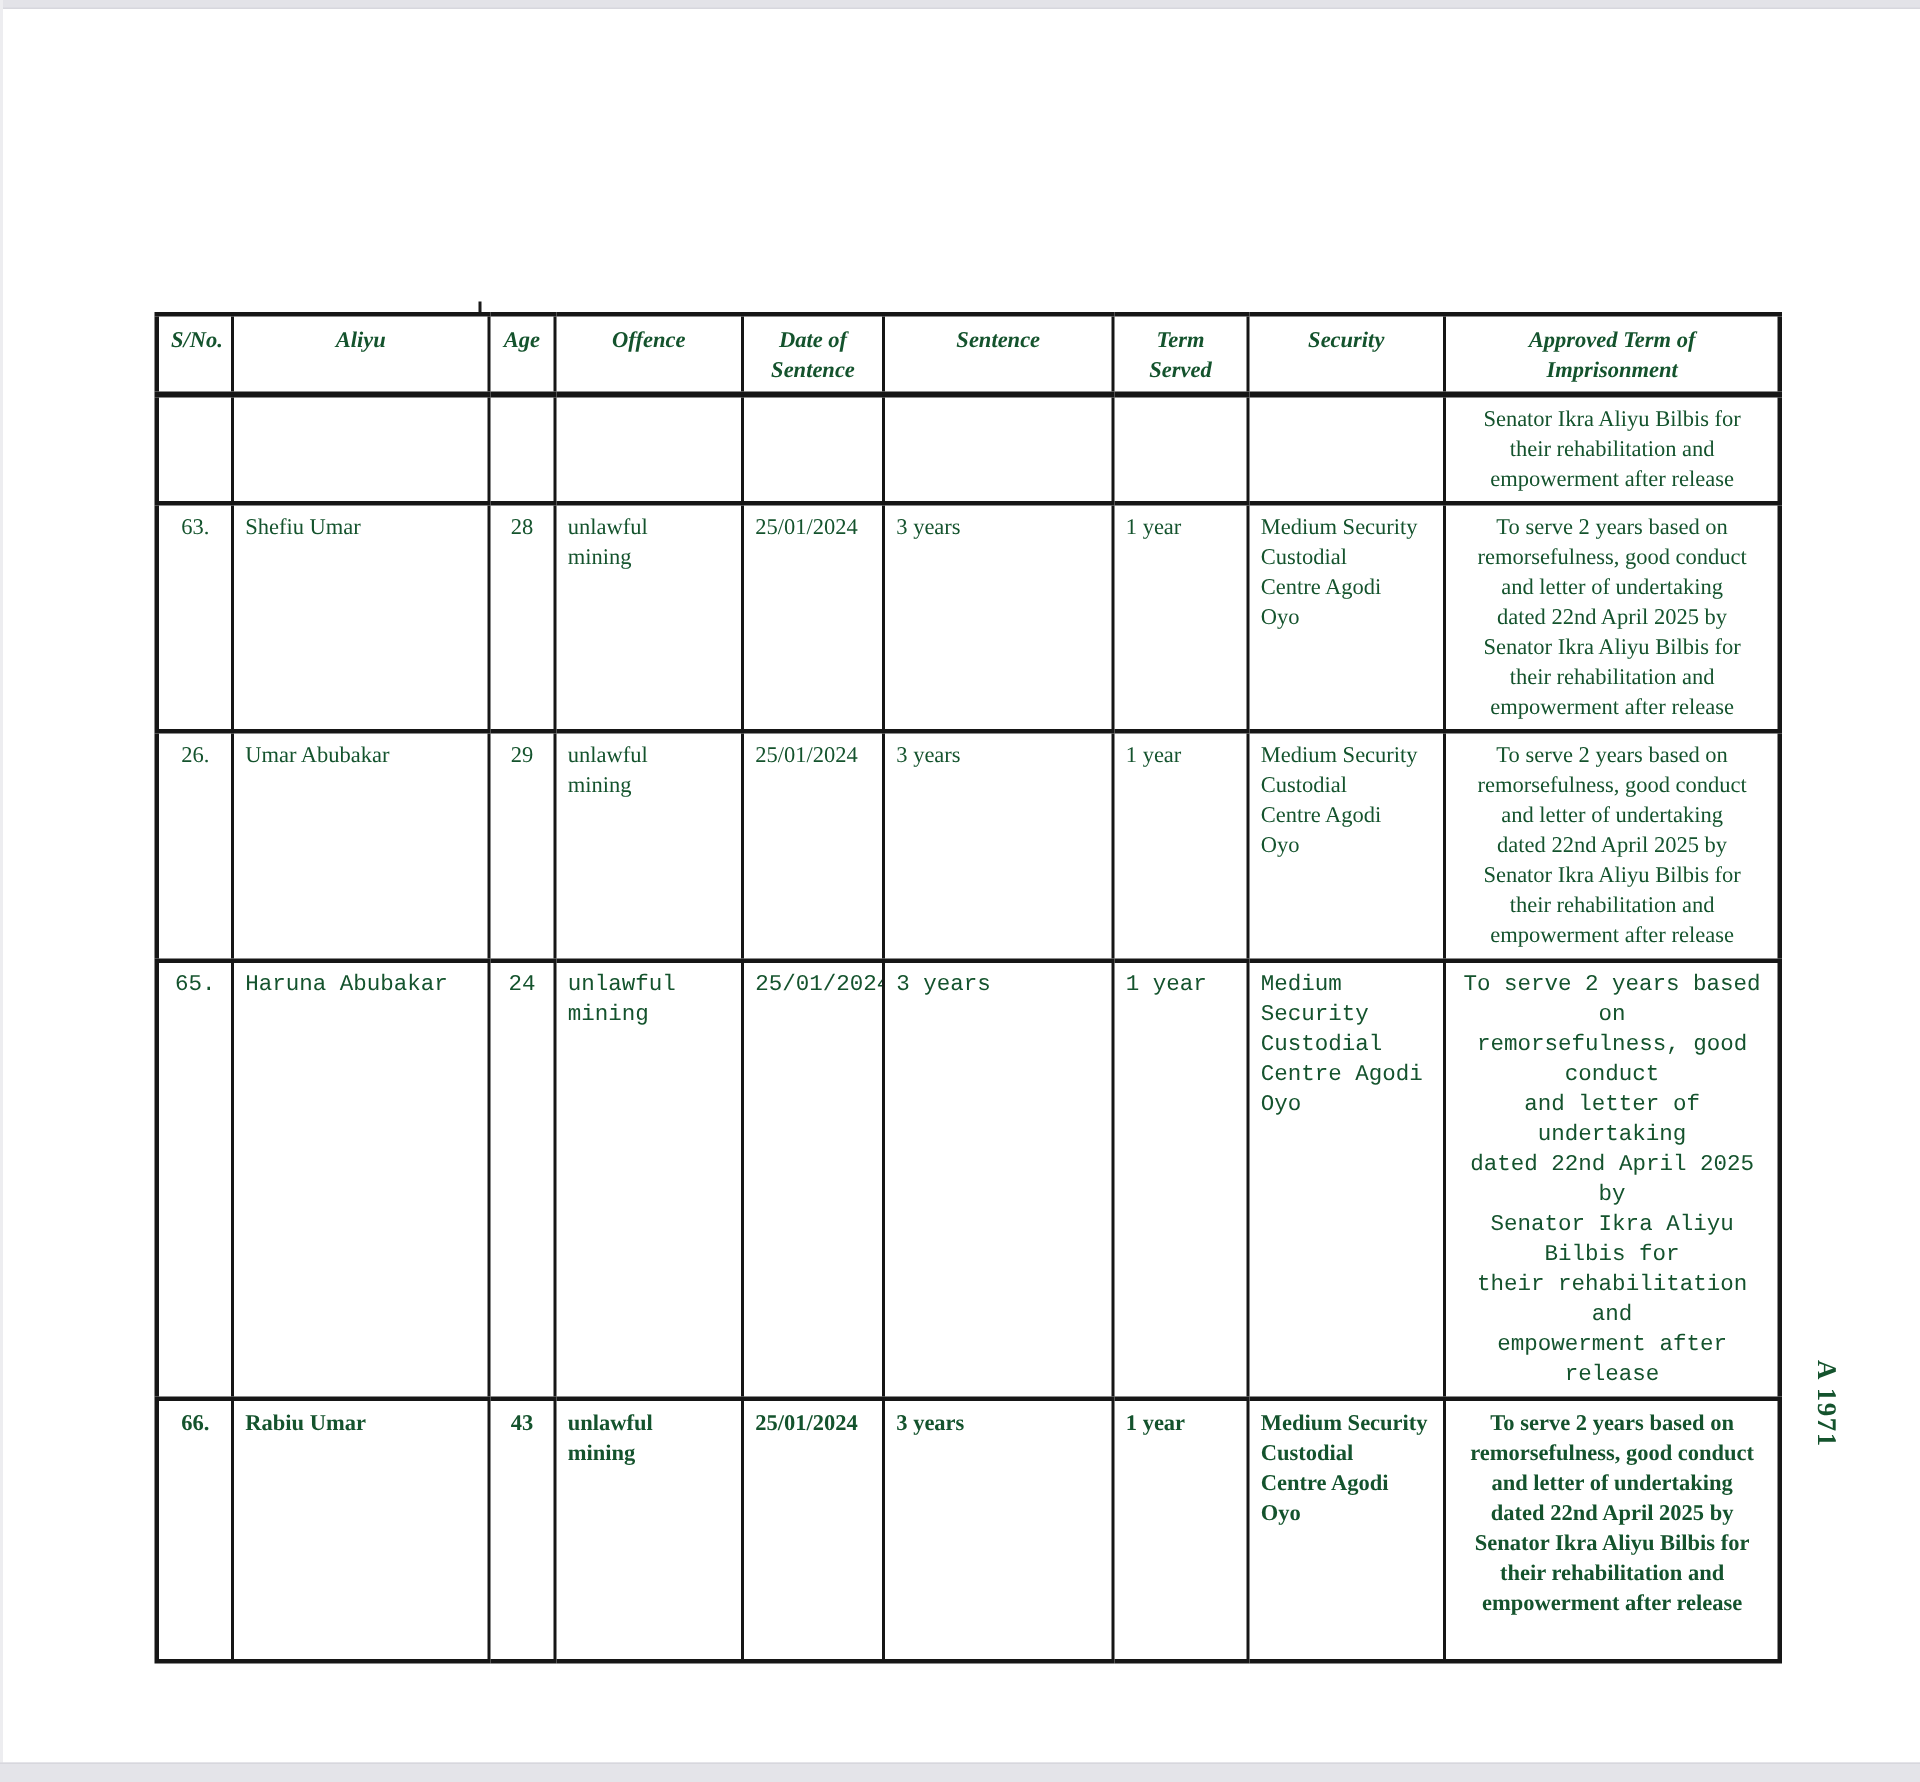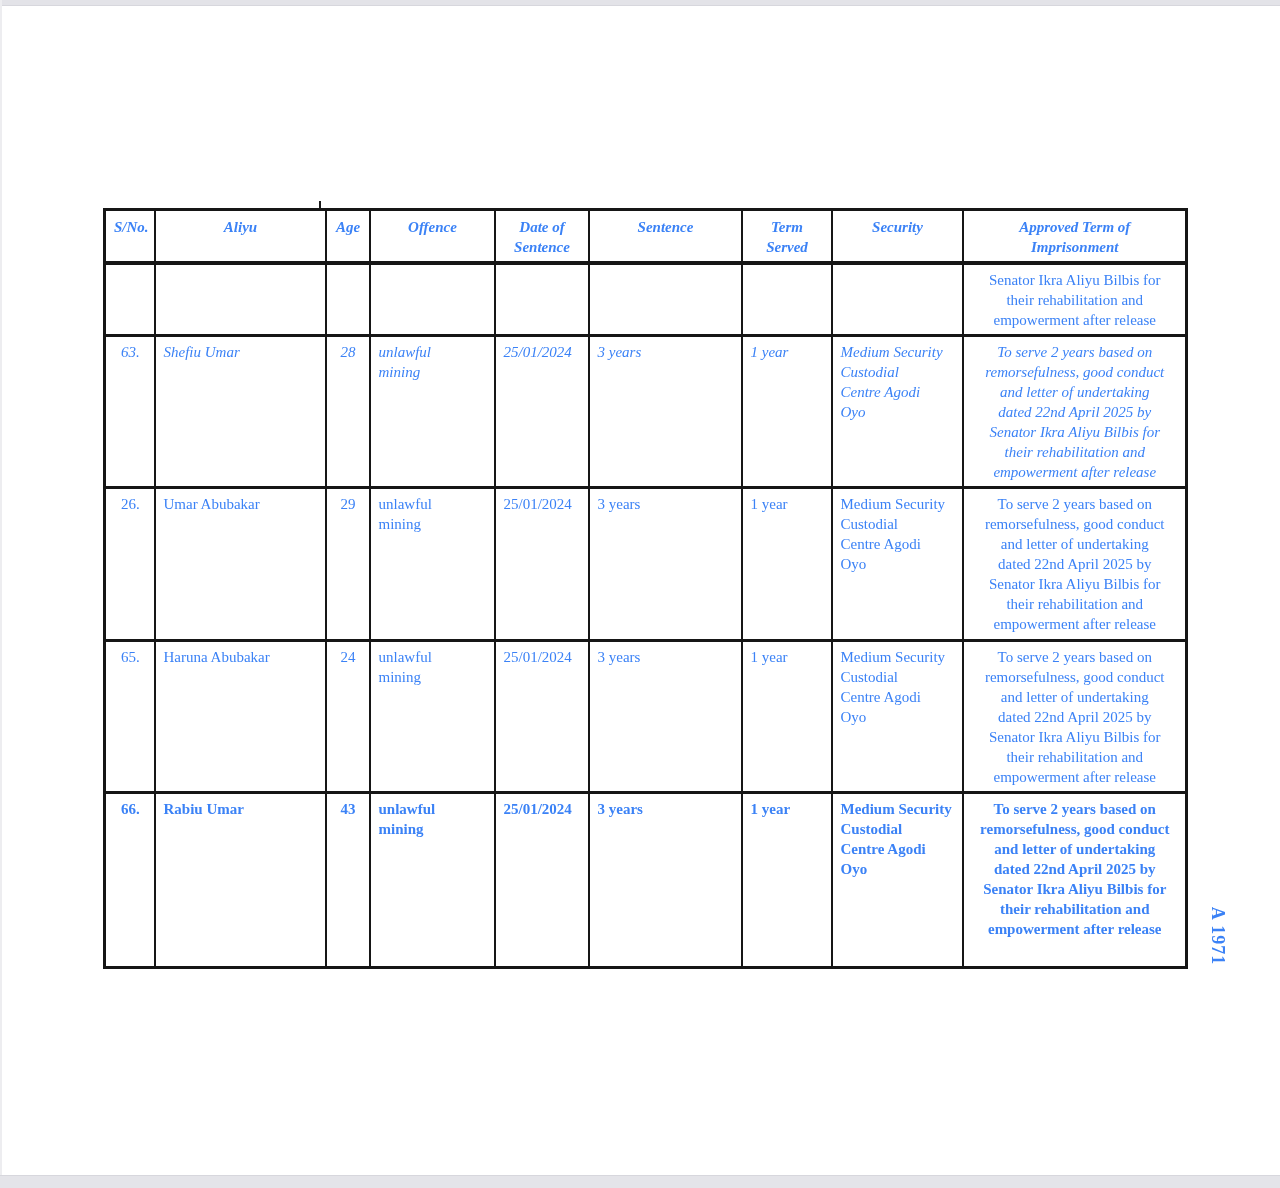--- a/index.html
+++ b/index.html
@@ -3,21 +3,21 @@
 <meta charset="utf-8">
 <style>
   * { margin: 0; padding: 0; box-sizing: border-box; }
   html, body { background: #ffffff; }
   .page {
     position: relative;
     width: 1280px;
     height: 1188px;
     background: #ffffff;
     font-family: "Liberation Serif", "DejaVu Serif", serif;
-    color: #3b82f6;
+    color: #14532d;
     overflow: hidden;
   }
   .edge-top {
     position: absolute; left: 0; top: 0; width: 1280px; height: 6px;
     background: #e3e3e8; border-bottom: 1px solid #d7d7dd;
   }
   .edge-bottom {
     position: absolute; left: 0; top: 1175px; width: 1280px; height: 13px;
     background: #e4e4e9; border-top: 1px solid #d7d7dd;
   }
@@ -52,23 +52,23 @@
     font-style: italic;
     text-align: center;
     border-bottom-width: 4px;
     padding-top: 6px;
   }
   td.c-sno, td.c-age { text-align: center; padding-left: 2px; padding-right: 2px; }
   td.c-approved { padding-left: 6px; padding-right: 4px; text-align: center; }
   td.c-location { padding-right: 2px; }
   tr.r-header   { height: 52px; }
   tr.r-carry    { height: 71px; }
-  tr.r-63       { height: 152px; font-style: italic; }
+  tr.r-63       { height: 152px; }
   tr.r-64       { height: 153px; }
-  tr.r-65       { height: 152px; }
+  tr.r-65       { height: 152px; font-family: Liberation Mono, monospace; }
   tr.r-66       { height: 175px; font-weight: bold; }
   .side-label {
     position: absolute;
     left: 1186px; top: 925px;
     width: 62px; height: 22px;
     font-weight: bold;
     font-size: 18px;
     letter-spacing: 1px;
     text-align: center;
     transform: rotate(90deg);

